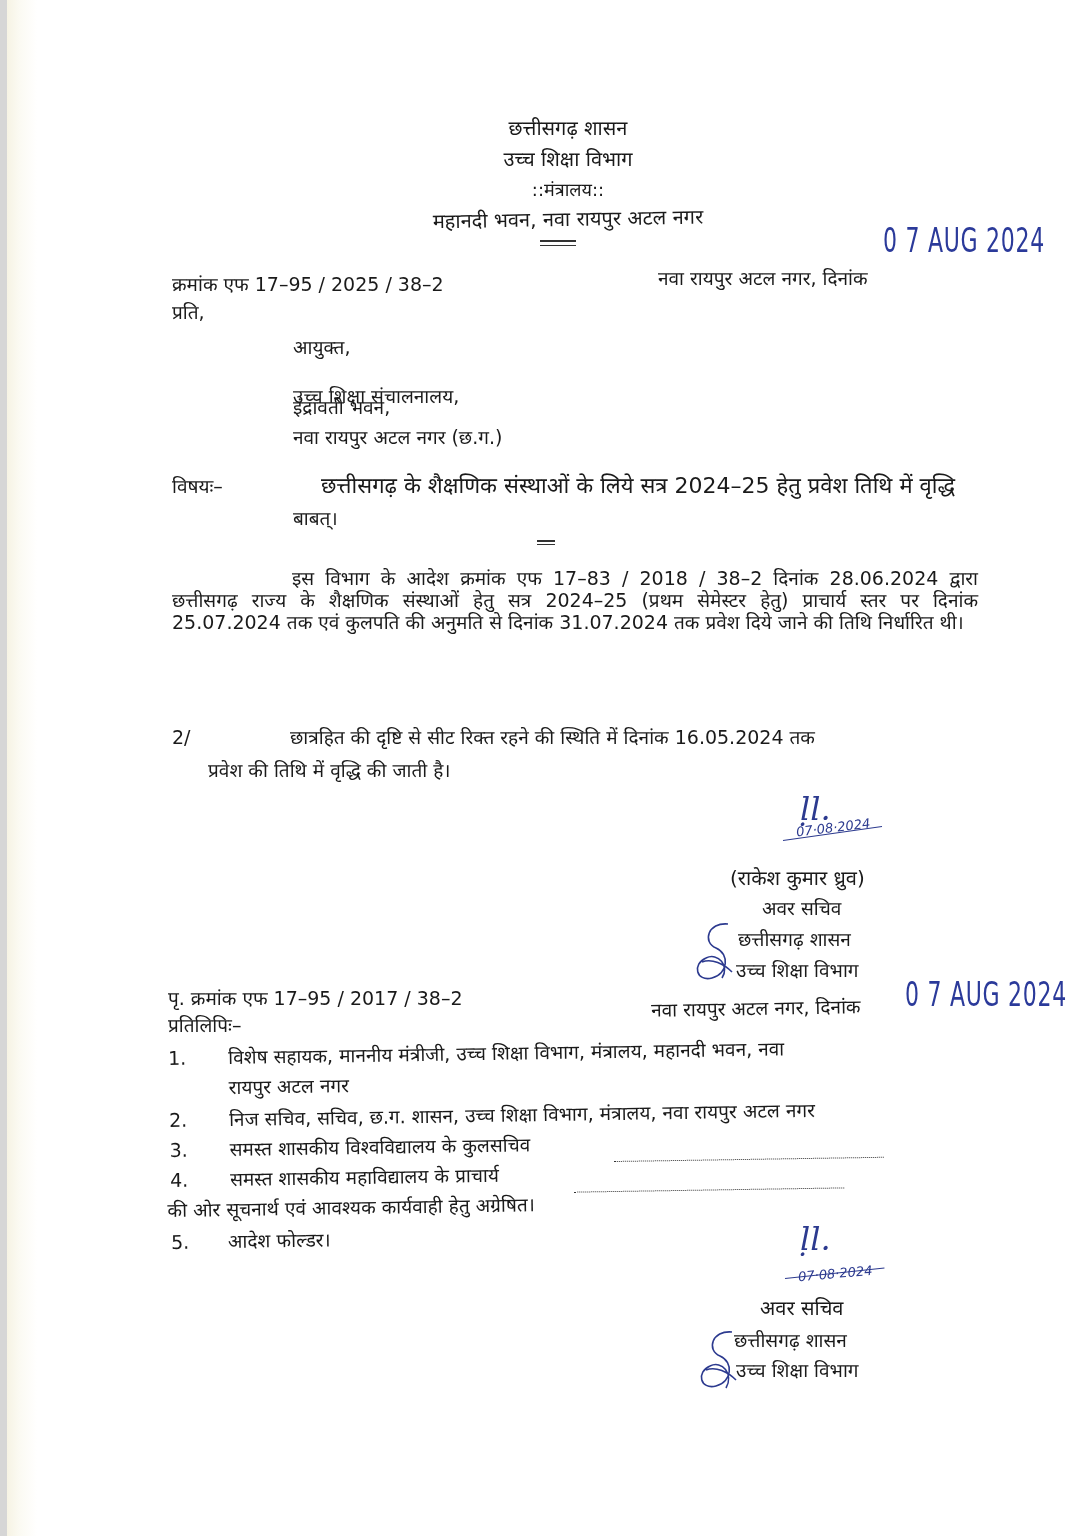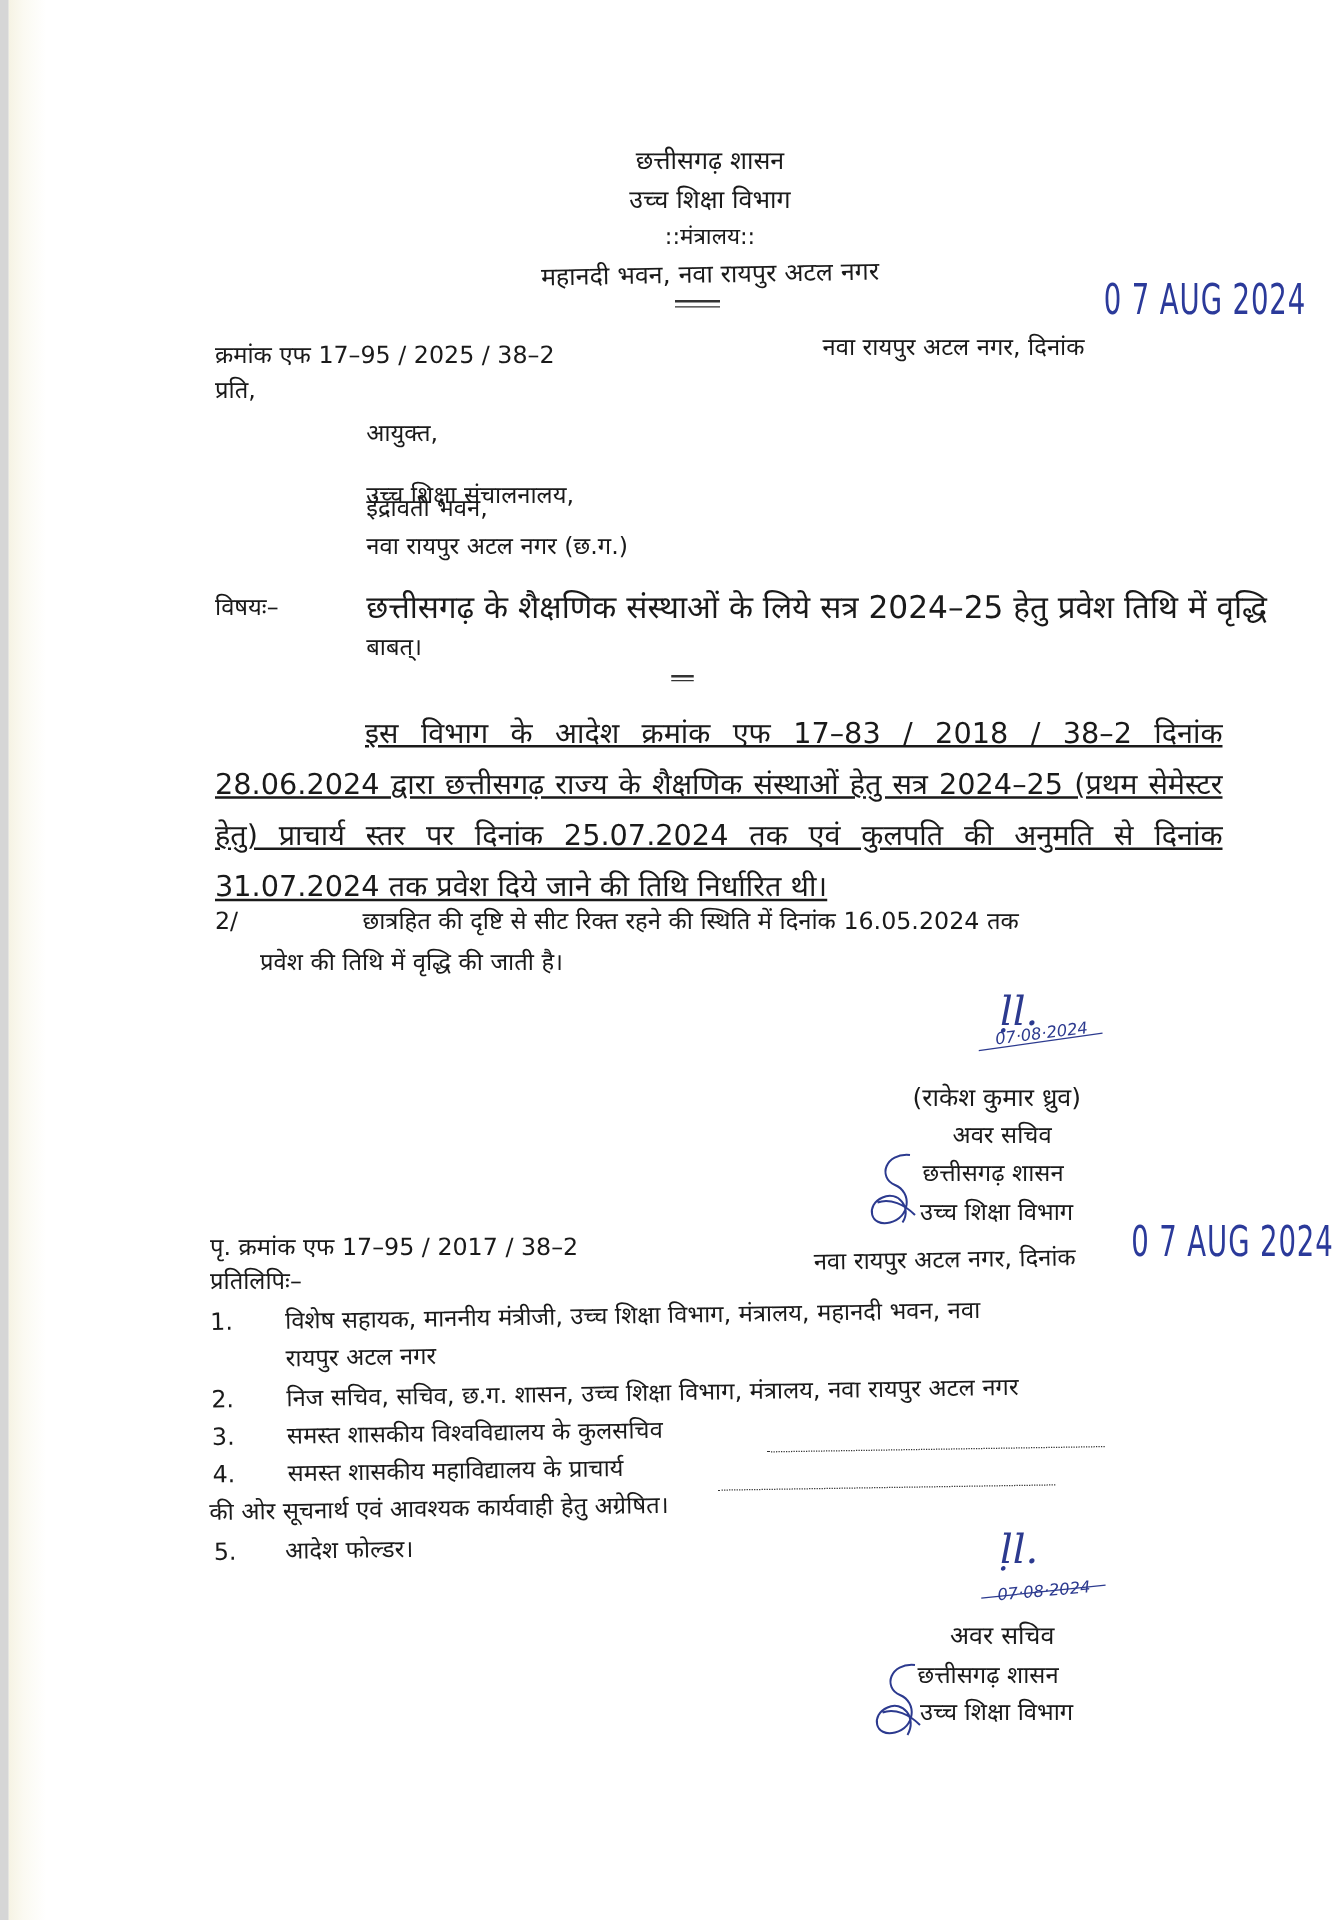--- a/index.html
+++ b/index.html
@@ -20,21 +20,21 @@
     .abs { position: absolute; white-space: nowrap; }
     .t { font-size: 19px; line-height: 24px; }
     .hdr { font-size: 20px; line-height: 28px; text-align: center; width: 500px; left: 318px; }
     .bold { font-weight: normal; }
     .stamp {
       font-family: "DejaVu Sans Condensed", "Liberation Sans Narrow", "Liberation Sans", sans-serif;
       color: #2b3a9a; font-size: 34px; letter-spacing: 1px;
       transform: scaleX(0.72); transform-origin: left top;
     }
     .ink { color: #2c3a8f; }
-    .para { font-size: 23px; line-height: 41px; text-align: justify; text-align-last: left; text-decoration: underline; }
+    .para { font-size: 19px; line-height: 22px; text-align: justify; text-align-last: left; }
     .dots { border-bottom: 1.5px dotted #333; display: inline-block; height: 18px; }
     .sig-line { position: absolute; height: 1px; background: #2c3a8f; transform-origin: left center; }
   </style>
 </head>
 <body>
 
 <div class="edge-left"></div>
 <div class="edge-shadow"></div>
 
 <div>
@@ -52,21 +52,21 @@
 
 <div class="abs t" style="left:172px; top:300px;">प्रति,</div>
 <div>
   <div class="abs t bold" style="left:293px; top:335px;">आयुक्त,</div>
   <div class="abs t" style="left:293px; top:384px;">उच्च शिक्षा संचालनालय,</div>
   <div class="abs t" style="left:293px; top:395px;">इंद्रावती भवन,</div>
   <div class="abs t" style="left:293px; top:425px;">नवा रायपुर अटल नगर (छ.ग.)</div>
 </div>
 
 <div class="abs t bold" style="left:172px; top:474px;">विषयः–</div>
-<div class="abs t bold" style="left:293px; top:474px; width:690px; font-size:25px;text-align:center;">छत्तीसगढ़ के शैक्षणिक संस्थाओं के लिये सत्र 2024–25 हेतु प्रवेश तिथि में वृद्धि</div>
+<div class="abs t bold" style="left:293px; top:474px; width:690px; font-size:22px;text-align:center;">छत्तीसगढ़ के शैक्षणिक संस्थाओं के लिये सत्र 2024–25 हेतु प्रवेश तिथि में वृद्धि</div>
 <div class="abs t bold" style="left:293px; top:506px;">बाबत्।</div>
 <div class="abs" style="left:537px; top:540px; width:18px; border-top:2px solid #333; border-bottom:1px solid #333; height:2px;"></div>
 
 <div class="abs para" style="left:172px; top:567px; width:806px; white-space:normal; text-indent:120px;">इस विभाग के आदेश क्रमांक एफ 17–83 / 2018 / 38–2 दिनांक 28.06.2024 द्वारा छत्तीसगढ़ राज्य के शैक्षणिक संस्थाओं हेतु सत्र  2024–25 (प्रथम सेमेस्टर हेतु) प्राचार्य स्तर पर दिनांक 25.07.2024 तक एवं कुलपति की अनुमति से दिनांक 31.07.2024 तक प्रवेश दिये जाने की तिथि निर्धारित थी।</div>
 
 <div class="abs t" style="left:172px; top:725px;">2/</div>
 <div class="abs t" style="left:290px; top:725px; width:695px;">
   <span>छात्रहित की दृष्टि से सीट रिक्त रहने की स्थिति में </span><span class="bold">दिनांक 16.05.2024 तक</span>
 </div>
 <div class="abs t" style="left:172px; top:758px;margin-left:36px;">प्रवेश की तिथि में वृद्धि की जाती है।</div>

